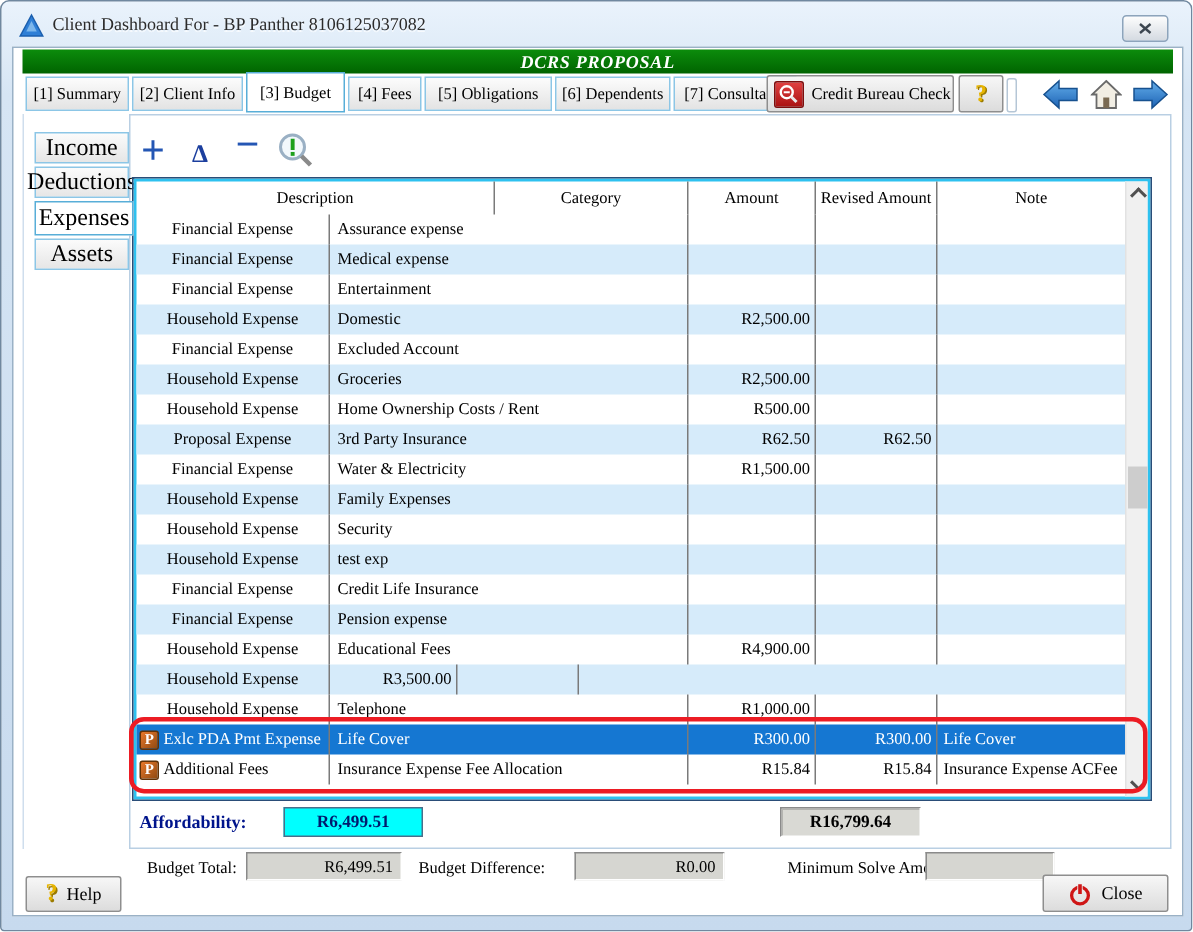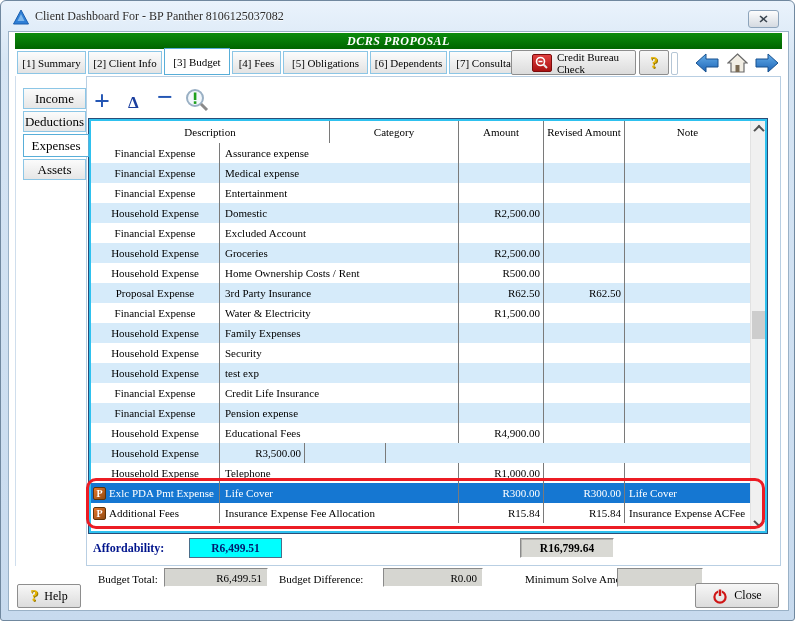--- a/index.html
+++ b/index.html
@@ -22,36 +22,36 @@
   .tab{position:absolute;top:50px;height:23px;box-sizing:border-box;z-index:2;cursor:pointer;
     background:linear-gradient(#fcfcfc,#e3e3e3);border:1px solid #8cc6e6;
     display:flex;align-items:center;justify-content:center;font-size:11px;}
   .tab.active{top:47px;height:27px;background:#fff;border-color:#58aed8;z-index:3;}
   .t1{left:16px;width:69px;} .t2{left:87px;width:74px;} .t3{left:163px;width:66px;}
   .t4{left:231px;width:49px;} .t5{left:282px;width:85px;} .t6{left:369px;width:77px;}
   .t7{left:448px;width:82px;}
   .pushbtn{box-sizing:border-box;background:linear-gradient(#f7f7f7,#dcdcdc);
     border:1px solid #8e8e8e;border-radius:2px;display:flex;align-items:center;cursor:pointer;}
   .credit-btn{position:absolute;left:510px;top:49px;width:125px;height:25px;z-index:2;
-    justify-content:flex-start;padding-left:20px;gap:5px;}
+    justify-content:flex-start;padding-left:4px;gap:5px;}
   .cb-icon{width:18px;height:16px;background:linear-gradient(#e04040,#aa1212);border:1px solid #7d0d0d;
     border-radius:2px;position:relative;flex:0 0 auto;}
   .cb-icon svg{position:absolute;left:1px;top:0;}
   .qbtn{position:absolute;left:638px;top:49px;width:30px;height:25px;z-index:2;justify-content:center;}
   .qmark{color:#e6b400;font-weight:900;font-size:16px;text-shadow:1px 1px 0 #9a7a00;}
   .sliver{position:absolute;left:670px;top:51px;width:5px;height:21px;background:#fff;
     border:1px solid #b5c6d6;border-radius:2px;z-index:2;}
   .navbtn{position:absolute;top:51px;width:24px;height:22px;z-index:2;cursor:pointer;}
   .nav-back{left:694px;} .nav-home{left:726px;top:52px;width:21px;height:20px;} .nav-fwd{left:754px;}
   .panel{position:absolute;left:85px;top:75px;width:695px;height:490px;background:#fff;
     border:1px solid #b9cfe3;box-sizing:border-box;z-index:1;}
   .groove{position:absolute;left:14px;top:75px;width:1px;height:490px;background:#cfdeed;z-index:1;}
   .sbtn{position:absolute;left:22px;width:63px;height:21px;box-sizing:border-box;z-index:2;cursor:pointer;
     background:linear-gradient(#fbfbfb,#e6e6e6);border:1px solid #8cc6e6;
-    display:flex;align-items:center;justify-content:center;font-size:13px;}
+    display:flex;align-items:center;justify-content:center;font-size:16px;}
   .sbtn.active{width:66px;height:23px;background:#fff;border-color:#58aed8;z-index:3;}
   .s1{top:87px;} .s2{top:110px;} .s3{top:133px;} .s4{top:158px;}
   .tool{position:absolute;z-index:2;font-weight:bold;color:#2456b4;cursor:pointer;line-height:1;}
   .tool-add{left:93px;top:86px;font-size:28px;}
   .tool-delta{left:127px;top:93px;font-size:17px;color:#1c3f9e;}
   .tool-rem{left:156px;top:82px;font-size:28px;}
   .tool-zoom{left:183px;top:87px;width:26px;height:26px;}
   .grid{position:absolute;left:88px;top:118px;width:678px;height:414px;background:#fff;z-index:2;
     border:2px solid #2ec1ef;outline:1px solid #2a4d78;box-sizing:border-box;}
   .thead,.trow{display:flex;margin-right:15px;}

